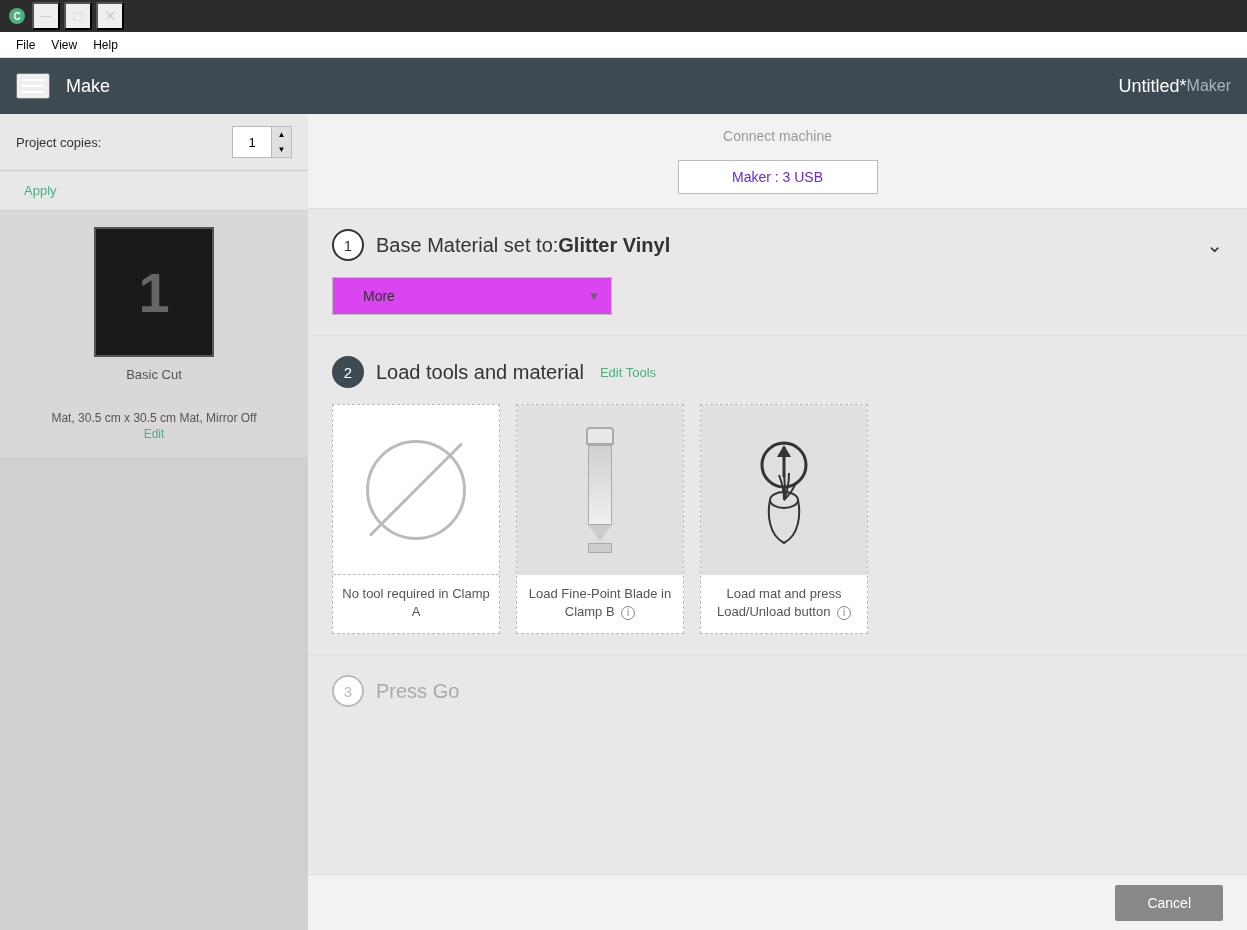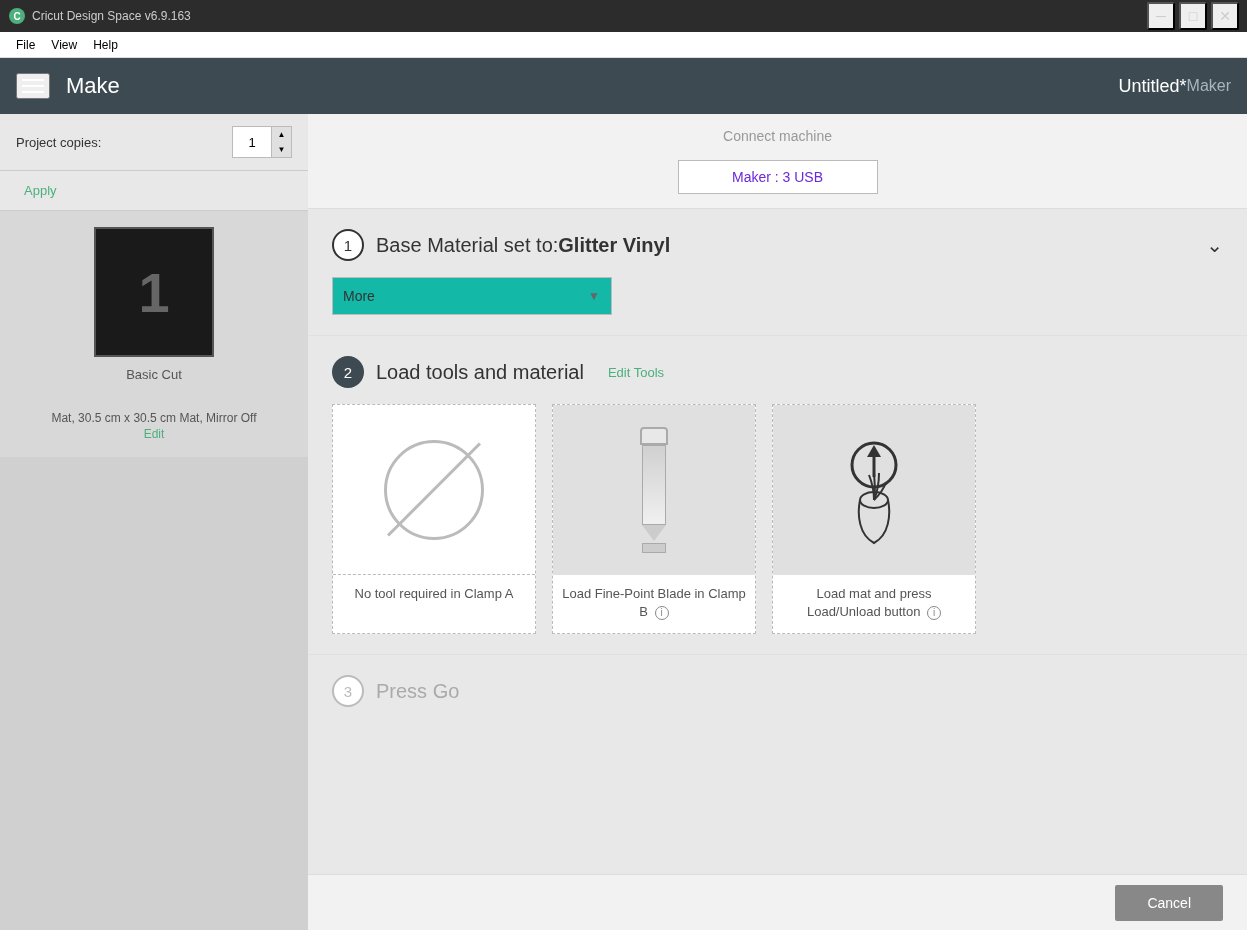--- a/index.html
+++ b/index.html
@@ -44,21 +44,21 @@
       height: 56px;
       display: flex;
       align-items: center;
       padding: 0 16px;
       color: white;
     }
     .hamburger-btn {
       display: flex; flex-direction: column; gap: 4px; cursor: pointer; padding: 4px; margin-right: 16px;
     }
     .hamburger-line { width: 22px; height: 2px; background: white; }
-    .header-make { font-size: 22px; font-weight: 400; }
+    .header-make { font-size: 18px; font-weight: 400; }
     .header-title { flex: 1; text-align: right; font-size: 18px; }
     .header-machine { font-size: 16px; color: #aab5bc; }
 
     
     .main-layout { display: flex; height: calc(930px - 32px - 26px - 56px); }
 
     
     .sidebar {
       width: 308px;
       background: #d8d8d8;
@@ -165,41 +165,41 @@
     .section-title strong { font-weight: 700; margin-top: 24px; }
     .chevron-btn {
       margin-left: auto;
       background: none; border: none; cursor: pointer; font-size: 20px; color: #333;
     }
 
     
     .pressure-label { font-size: 14px; color: #555; margin-bottom: 8px; }
     .pressure-select-wrap { position: relative; width: 280px; }
     .pressure-select {
-      width: 100%; padding: 10px 10px;
+      width: 100%; padding: 10px 30px;
       font-size: 14px; color: #333;
-      background: #14b8a6; border: 1px solid #bbb;
+      background: #d946ef; border: 1px solid #bbb;
       appearance: none; cursor: pointer; outline: none;
     }
     .select-arrow {
       position: absolute; right: 12px; top: 50%; transform: translateY(-50%);
       font-size: 12px; color: #666; pointer-events: none;
     }
 
     
     .step2-header-row { display: flex; align-items: center; gap: 12px; }
-    .edit-tools-link { font-size: 13px; color: #4caf7d; cursor: pointer; margin-left: 12px; }
+    .edit-tools-link { font-size: 13px; color: #4caf7d; cursor: pointer; margin-left: 4px; }
 
     .tools-grid {
       display: flex;
       gap: 16px;
       margin-top: 16px;
     }
     .tool-card {
-      width: 204px;
+      width: 168px;
       border: 1px dashed #bbb;
       background: white;
       display: flex;
       flex-direction: column;
       align-items: center;
       padding: 0 0 12px;
       min-height: 180px;
     }
     .tool-card-img {
       width: 100%;
@@ -297,23 +297,20 @@
     }
   </style>
 </head>
 <body>
 
 <div class="title-bar">
   <svg class="title-bar-logo" viewBox="0 0 18 18">
     <circle cx="9" cy="9" r="8" fill="#4caf7d"></circle>
     <text x="9" y="13" text-anchor="middle" fill="white" font-size="10" font-weight="bold">C</text>
   </svg>
-  <span class="title-bar-title">
-    <span>Cricut Design Space</span>&nbsp;<span>v6.9.163</span>
-  </span>
   <div class="title-bar-controls">
     <button class="title-bar-btn">─</button>
     <button class="title-bar-btn">□</button>
     <button class="title-bar-btn close">✕</button>
   </div>
 </div>
 
 <div class="menu-bar">
   <span class="menu-item">File</span>
   <span class="menu-item">View</span>

